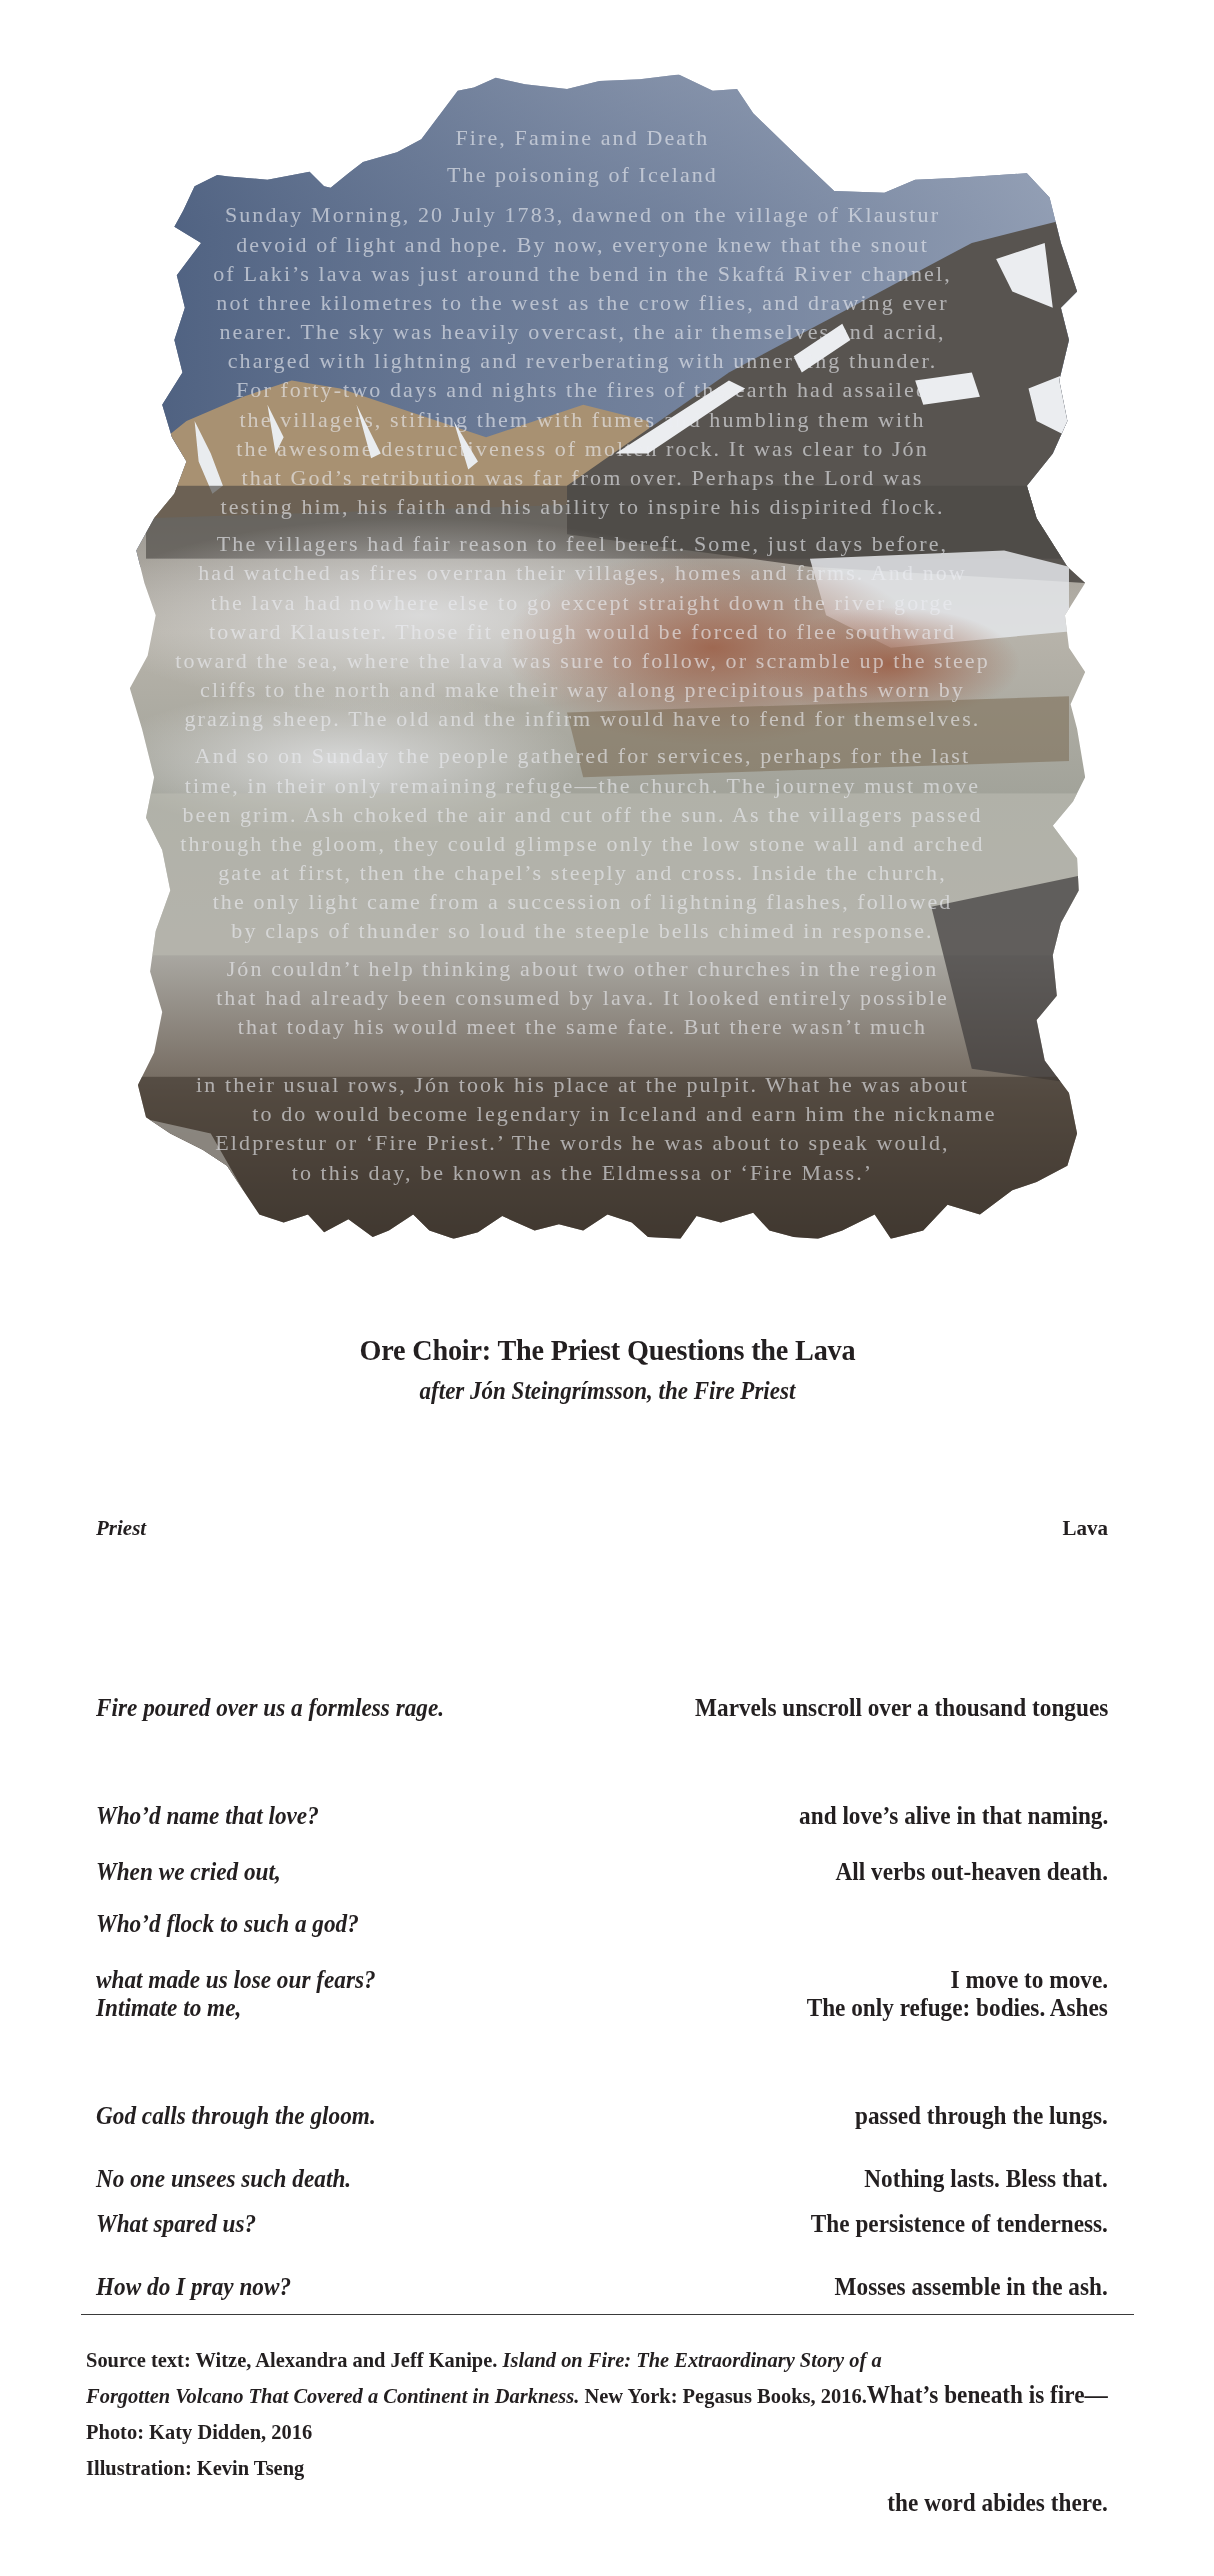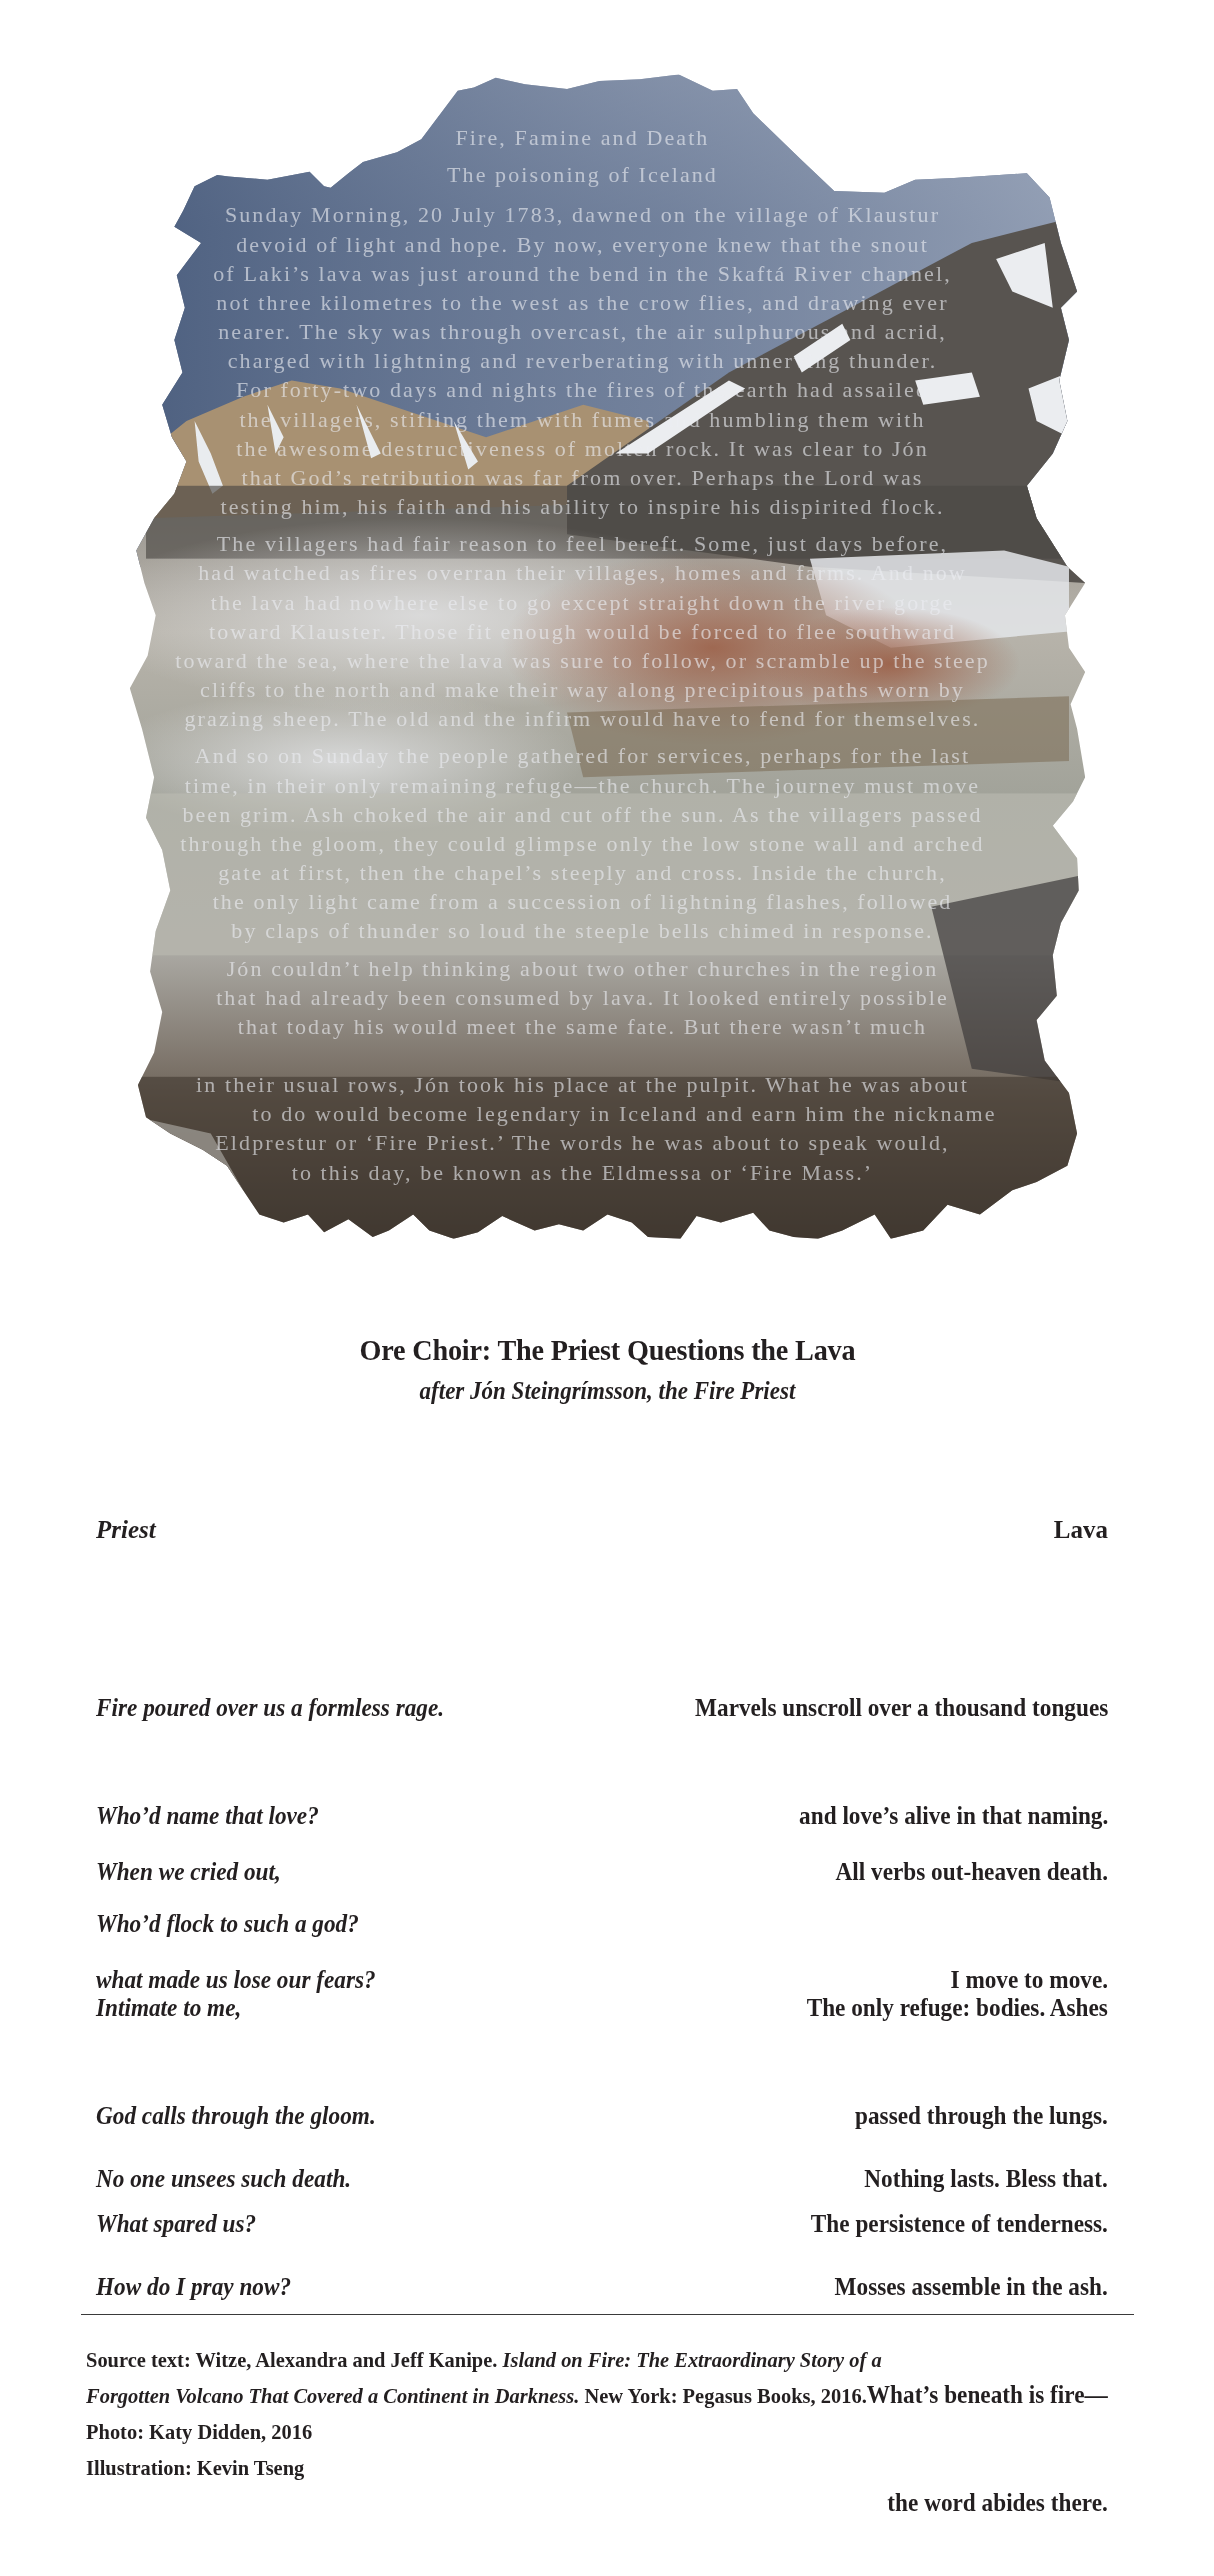--- a/index.html
+++ b/index.html
@@ -20,21 +20,21 @@
     position: absolute; left: 0; top: 1333px; width: 1215px; text-align: center;
     font-family: "Liberation Serif", serif; font-weight: bold; font-size: 30px; letter-spacing: -0.2px;
     transform: scaleX(0.94); transform-origin: 607px 0;
   }
   .poem-subtitle {
     position: absolute; left: 0; top: 1377px; width: 1215px; text-align: center;
     font-family: "Liberation Serif", serif; font-weight: bold; font-style: italic; font-size: 25px;
     transform: scaleX(0.92); transform-origin: 607px 0;
   }
   .voice-label {
-    position: absolute; top: 1516px; font-weight: bold; font-size: 25px;
+    position: absolute; top: 1516px; font-weight: bold; font-size: 21px;
   }
   .voice-priest { left: 96px; font-style: italic; }
   .voice-lava { right: 107px; text-align: right; }
 
   .stanza { position: absolute; font-weight: bold; font-size: 25px; line-height: 36px; white-space: pre; }
   .stanza.priest { left: 96px; font-style: italic; transform: scaleX(0.93); transform-origin: 0 0; }
   .stanza.lava { right: 107px; text-align: right; transform: scaleX(0.93); transform-origin: 100% 0; }
   .stanza div { display: block; }
 
   .divider { position: absolute; left: 81px; top: 2314px; width: 1053px; height: 0; border-top: 1.6px solid #3a3a3a; }
@@ -112,21 +112,21 @@
     </g>
   </svg>
 
   <div class="erasure-text">
     <div class="erasure-line" style="top:125px;">Fire, Famine and Death</div>
     <div class="erasure-line" style="top:162px;">The poisoning of Iceland</div>
     <div class="erasure-line" style="top:202px;">Sunday Morning, 20 July 1783, dawned on the village of Klaustur</div>
     <div class="erasure-line" style="top:232px;">devoid of light and hope. By now, everyone knew that the snout</div>
     <div class="erasure-line" style="top:261px;">of Laki’s lava was just around the bend in the Skaftá River channel,</div>
     <div class="erasure-line" style="top:290px;">not three kilometres to the west as the crow flies, and drawing ever</div>
-    <div class="erasure-line" style="top:319px;">nearer. The sky was through overcast, the air sulphurous and acrid,</div>
+    <div class="erasure-line" style="top:319px;">nearer. The sky was heavily overcast, the air themselves and acrid,</div>
     <div class="erasure-line" style="top:348px;">charged with lightning and reverberating with unnerving thunder.</div>
     <div class="erasure-line" style="top:377px;">For forty-two days and nights the fires of the earth had assailed</div>
     <div class="erasure-line" style="top:407px;">the villagers, stifling them with fumes and humbling them with</div>
     <div class="erasure-line" style="top:436px;">the awesome destructiveness of molten rock. It was clear to Jón</div>
     <div class="erasure-line" style="top:465px;">that God’s retribution was far from over. Perhaps the Lord was</div>
     <div class="erasure-line" style="top:494px;">testing him, his faith and his ability to inspire his dispirited flock.</div>
     <div class="erasure-line" style="top:531px;">The villagers had fair reason to feel bereft. Some, just days before,</div>
     <div class="erasure-line" style="top:560px;">had watched as fires overran their villages, homes and farms. And now</div>
     <div class="erasure-line" style="top:590px;">the lava had nowhere else to go except straight down the river gorge</div>
     <div class="erasure-line" style="top:619px;">toward Klauster. Those fit enough would be forced to flee southward</div>

